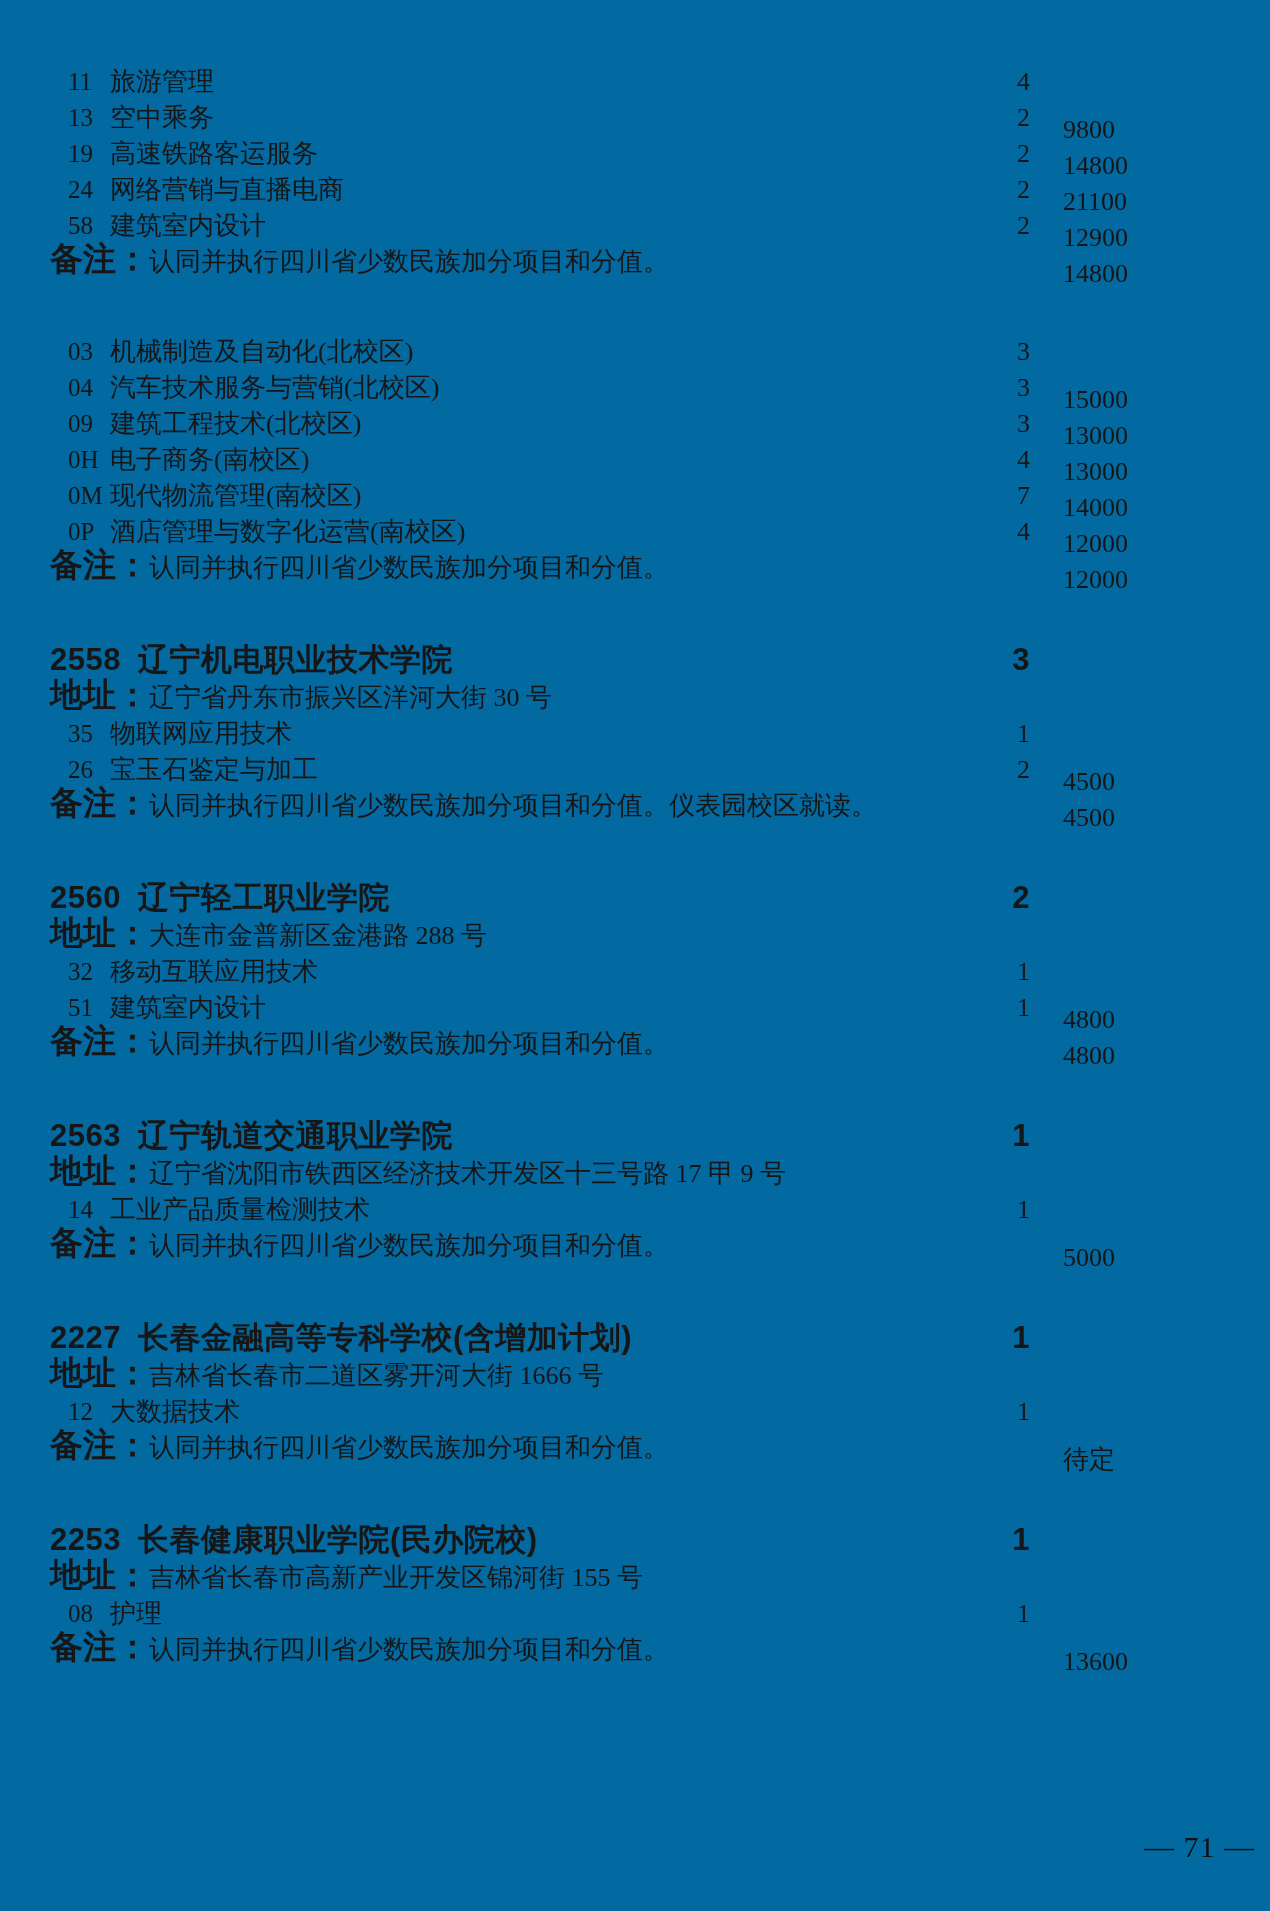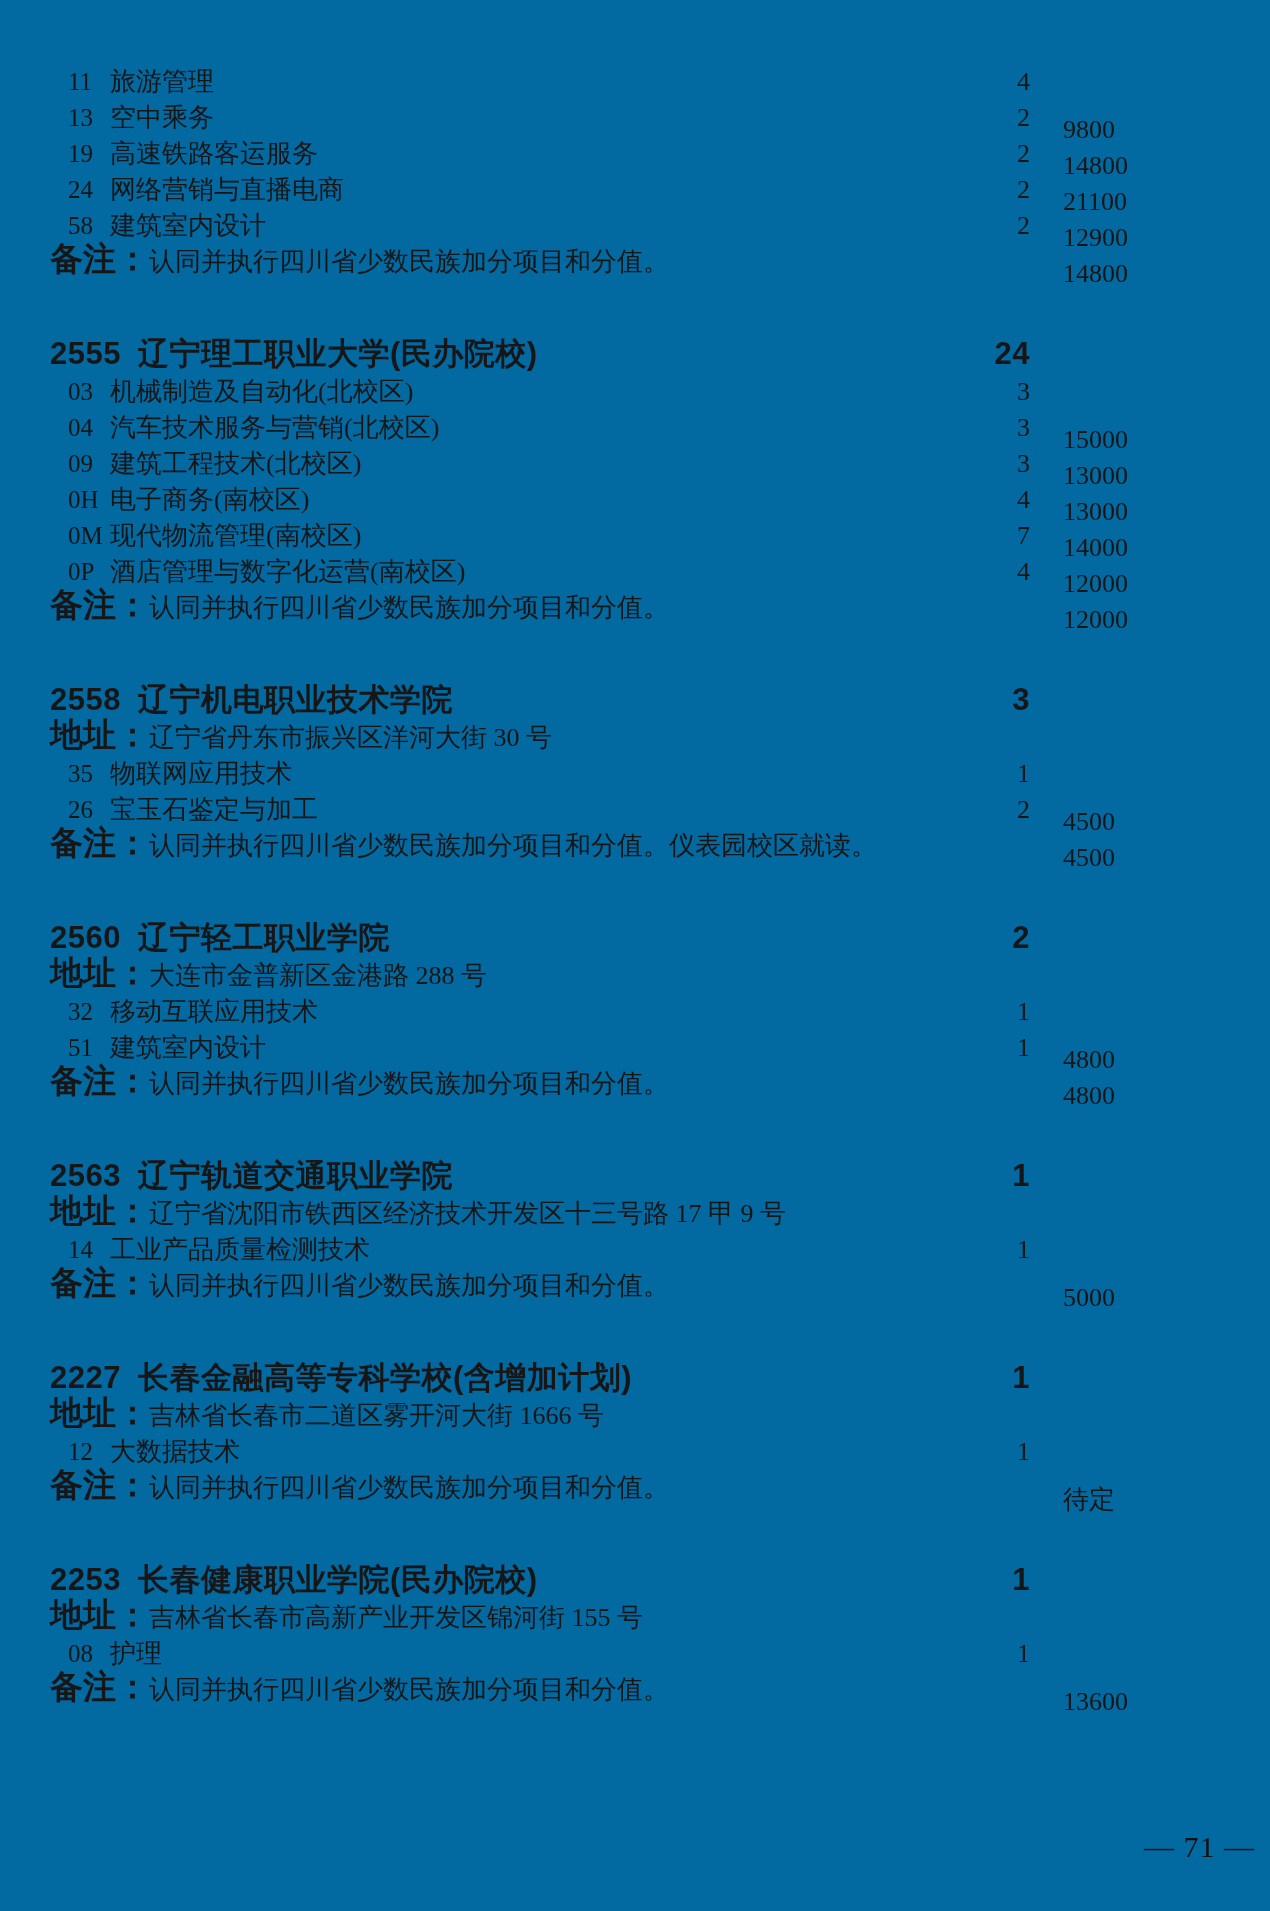--- a/index.html
+++ b/index.html
@@ -62,24 +62,20 @@
       <span class="mcode">58</span><span class="mname">建筑室内设计</span>
       <span class="colnum quota">2</span>
       <span class="fee">14800</span>
     </div>
     <div class="row note">
       <span class="lbl">备注：</span><span>认同并执行四川省少数民族加分项目和分值。</span>
     </div>
   </section>
 
   <section class="block">
-    <div class="row header">
-      <span class="sec-code">2555</span><span class="sec-name">辽宁理工职业大学(民办院校)</span>
-      <span class="colnum total">24</span>
-    </div>
     <div class="row major">
       <span class="mcode">03</span><span class="mname">机械制造及自动化(北校区)</span>
       <span class="colnum quota">3</span>
       <span class="fee">15000</span>
     </div>
     <div class="row major">
       <span class="mcode">04</span><span class="mname">汽车技术服务与营销(北校区)</span>
       <span class="colnum quota">3</span>
       <span class="fee">13000</span>
     </div>

